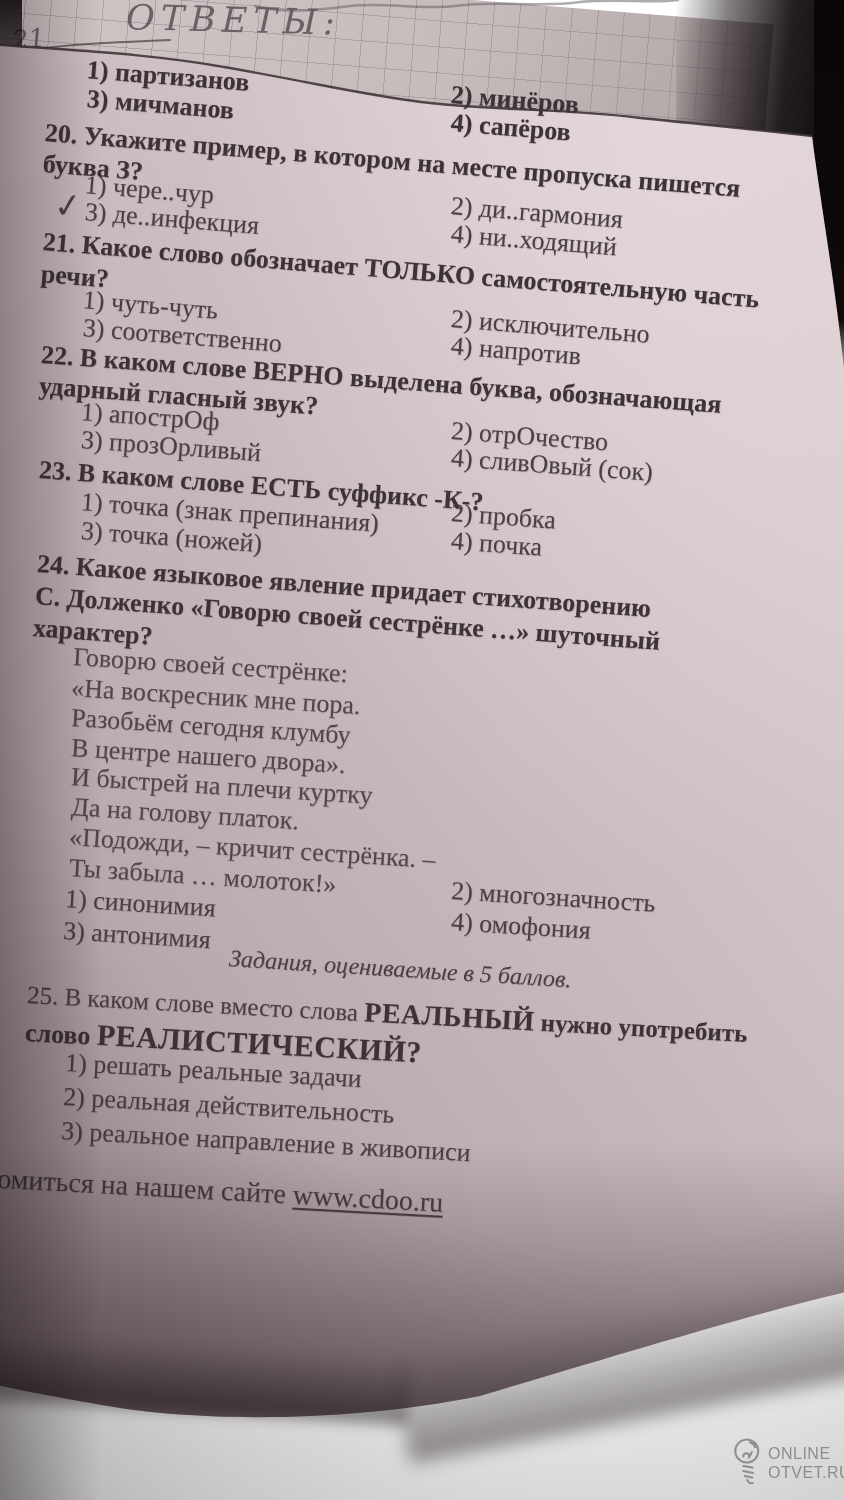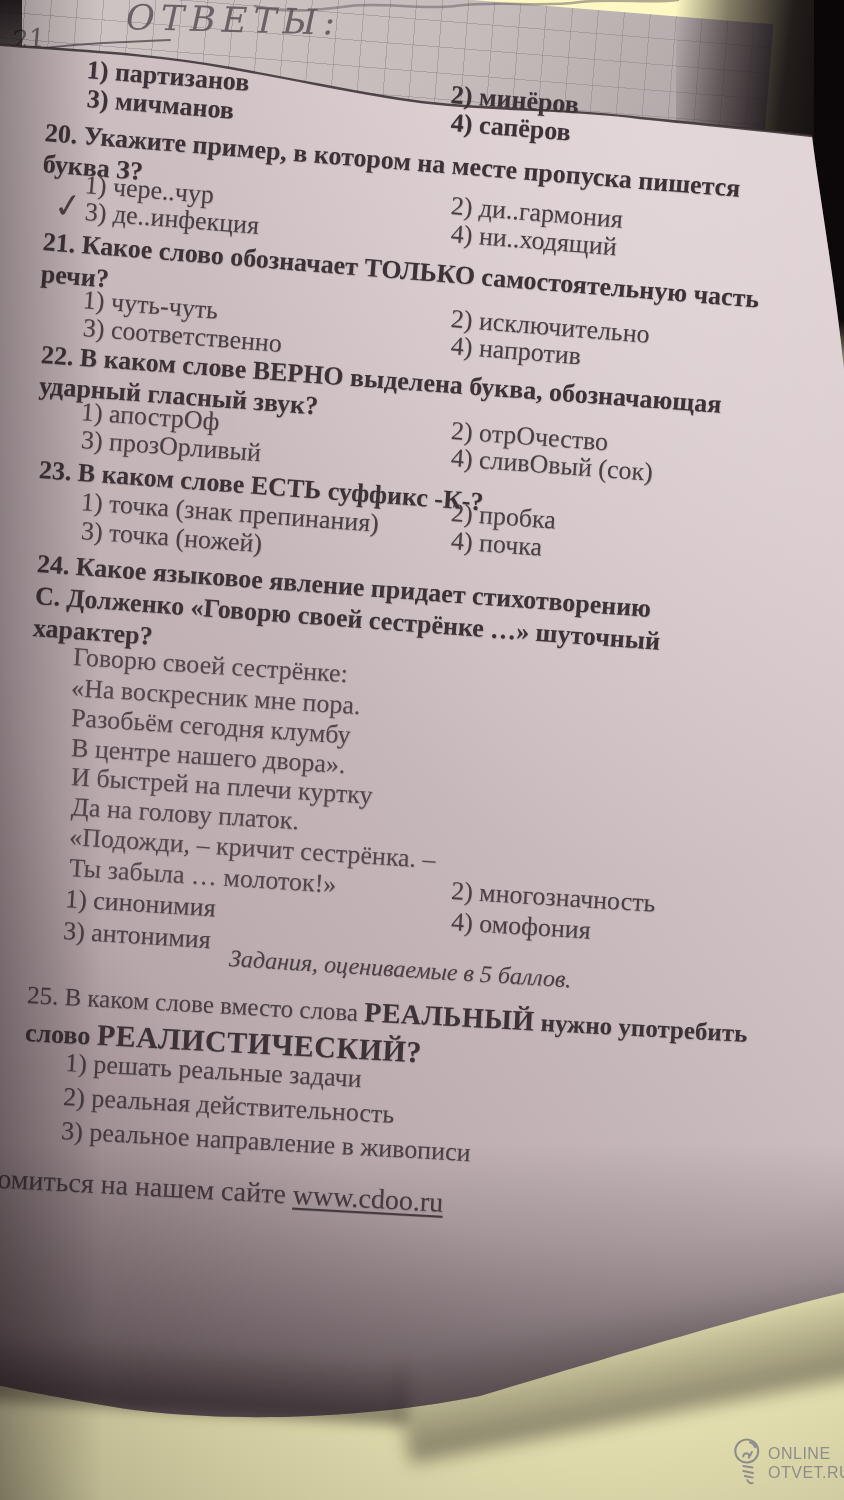--- a/index.html
+++ b/index.html
@@ -1,18 +1,18 @@
 <!DOCTYPE html>
 <html><head>
 <meta charset="utf-8">
 <style>
   html,body{margin:0;padding:0;background:#000;}
   #photo{
     position:relative;width:844px;height:1500px;overflow:hidden;
-    background:#fef9c3;
+    background:#ffffff;
     font-family:"Liberation Serif","DejaVu Serif",serif;
   }
   
   .grid-paper{
     position:absolute;left:-24px;top:-40px;width:800px;height:310px;
     transform:rotate(4.6deg);transform-origin:0 0;
     background:
       repeating-linear-gradient(0deg, rgba(148,132,136,.5) 0 1px, transparent 1px 26px),
       repeating-linear-gradient(90deg, rgba(148,132,136,.5) 0 1px, transparent 1px 26px),
       linear-gradient(115deg,#d0c6c6 0%,#c6bcbc 55%,#a79c9d 100%);

